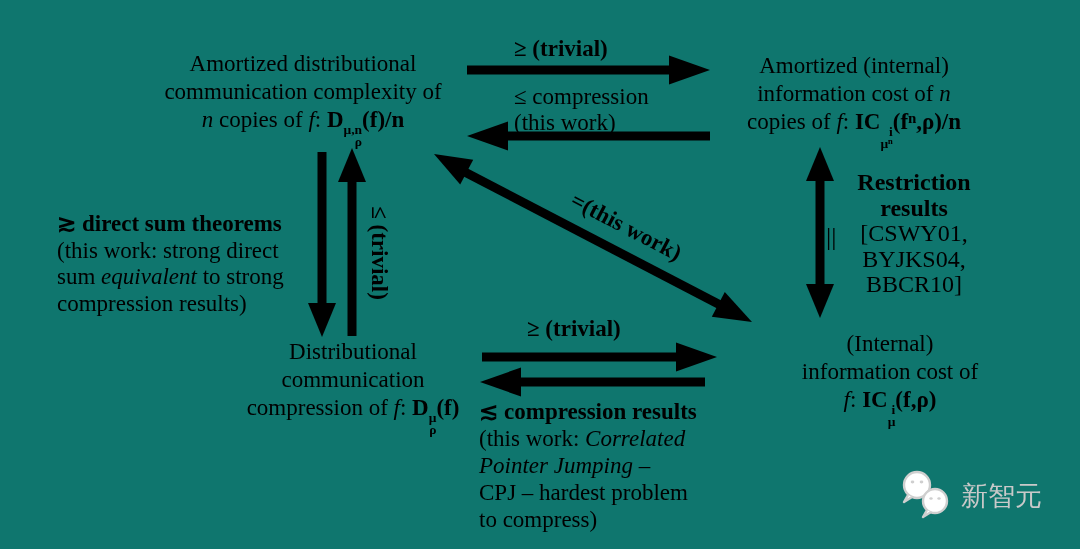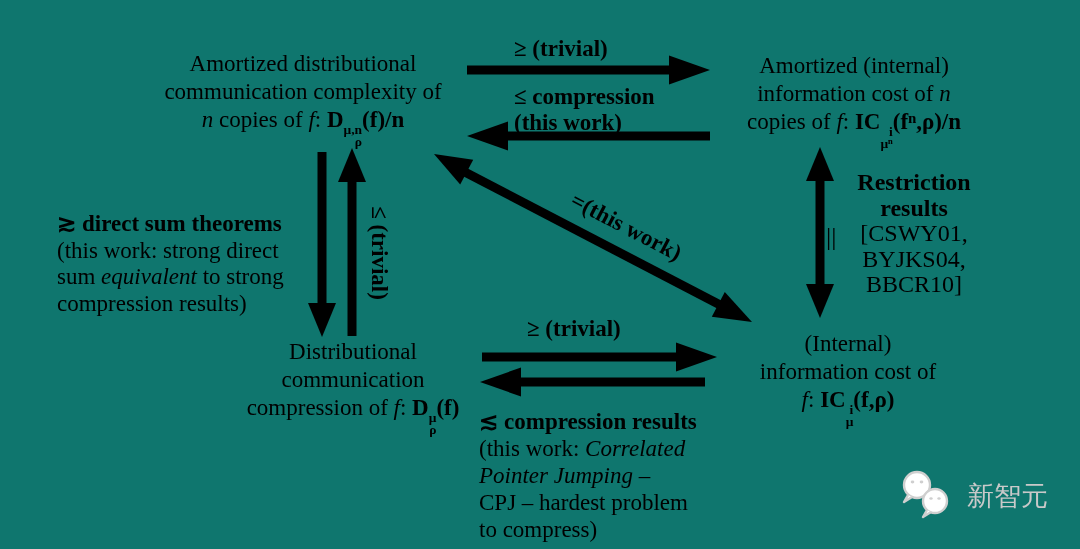--- a/index.html
+++ b/index.html
@@ -15,34 +15,34 @@
   .node { font-size:23px; line-height:28px; text-align:center; white-space:nowrap; }
   .lbl  { font-size:23px; line-height:26px; white-space:nowrap; }
   .b { font-weight:bold; }
   .it { font-style:italic; }
   .formula { font-weight:bold; }
   .stack { display:inline-flex; flex-direction:column; align-items:flex-end;
            vertical-align:-0.5em; font-size:13.5px; line-height:12.5px; font-weight:bold; }
   .n-tl { left:137px; top:50px;  width:332px; }
   .n-tr { left:723px; top:52px;  width:262px; }
   .n-bl { left:200px; top:338px; width:306px; }
-  .n-br { left:720px; top:330px; width:256px; }
+  .n-br { left:762px; top:330px; width:256px; }
   .l-top-fwd { left:514px; top:36px;  font-weight:bold; }
-  .l-top-bwd { left:514px; top:84px;  font-weight:bold; }
+  .l-top-bwd { left:514px; top:84px;  font-weight:normal; }
   .l-left    { left:57px;  top:175px; line-height:26.5px;margin-top:36px; }
   .l-rot     { left:379px; top:253px; transform:translate(-50%,-50%) rotate(90deg);
                transform-origin:center; font-weight:bold; }
   .l-restr   { left:846px; top:170px; width:136px; text-align:center;
                font-size:24px; line-height:25.5px; }
   .l-par     { left:826px; top:222px; font-size:26px; }
   .l-diag    { left:626px; top:227px; transform:translate(-50%,-50%) rotate(27.5deg);
                font-weight:bold; }
   .l-bot-fwd { left:527px; top:316px; font-weight:bold; }
-  .l-bot-bwd { left:479px; top:398px; line-height:27px;margin-top:10px; }
-  .watermark { left:896px; top:468px; display:flex; align-items:center; gap:13px;
+  .l-bot-bwd { left:479px; top:398px; line-height:27px; }
+  .watermark { left:896px; top:468px; display:flex; align-items:center; gap:7px;
                color:#c9c9c9; font-size:27px; font-family:"Liberation Sans",sans-serif; }
   .wicon { display:block; }
 </style>
 </head>
 <body>
 
 <div class="canvas">
 
   <svg class="arrows" viewBox="0 0 1080 549" aria-hidden="true">
     <g>

